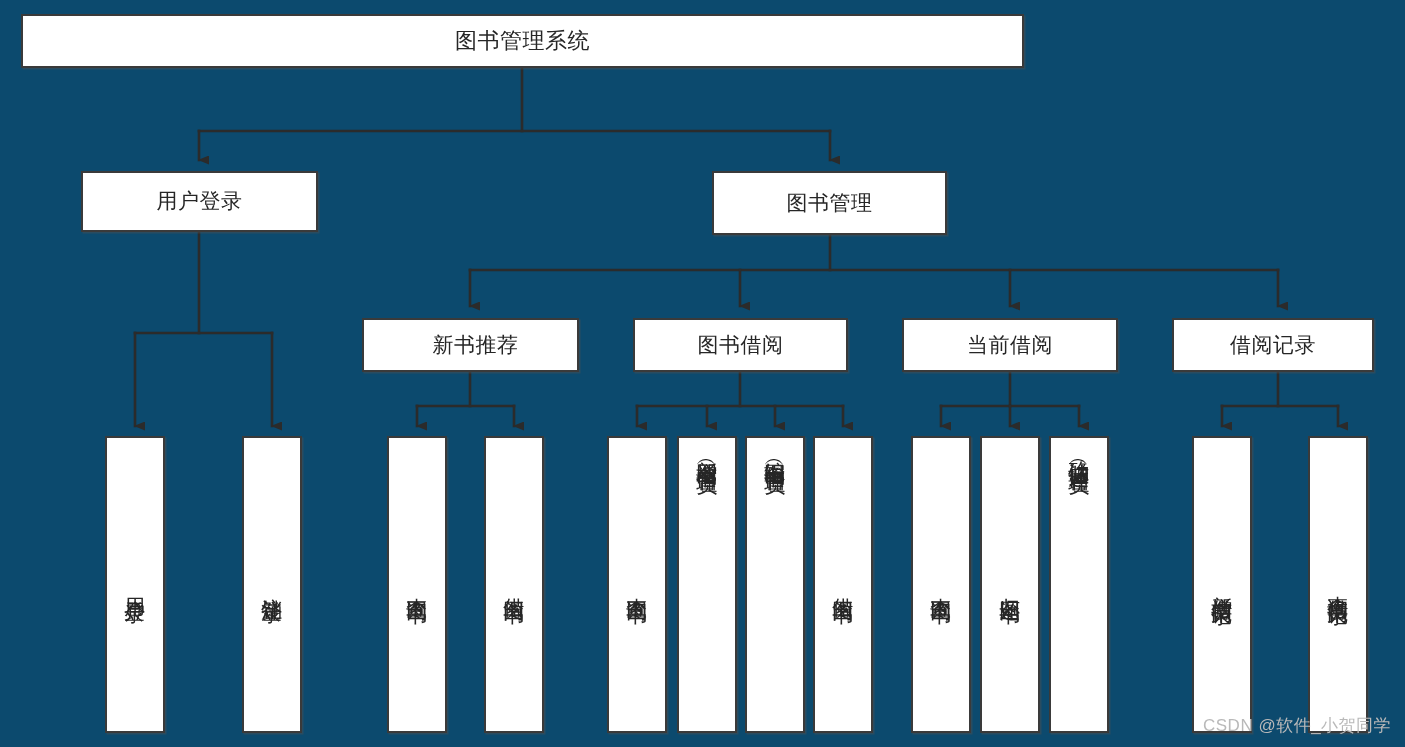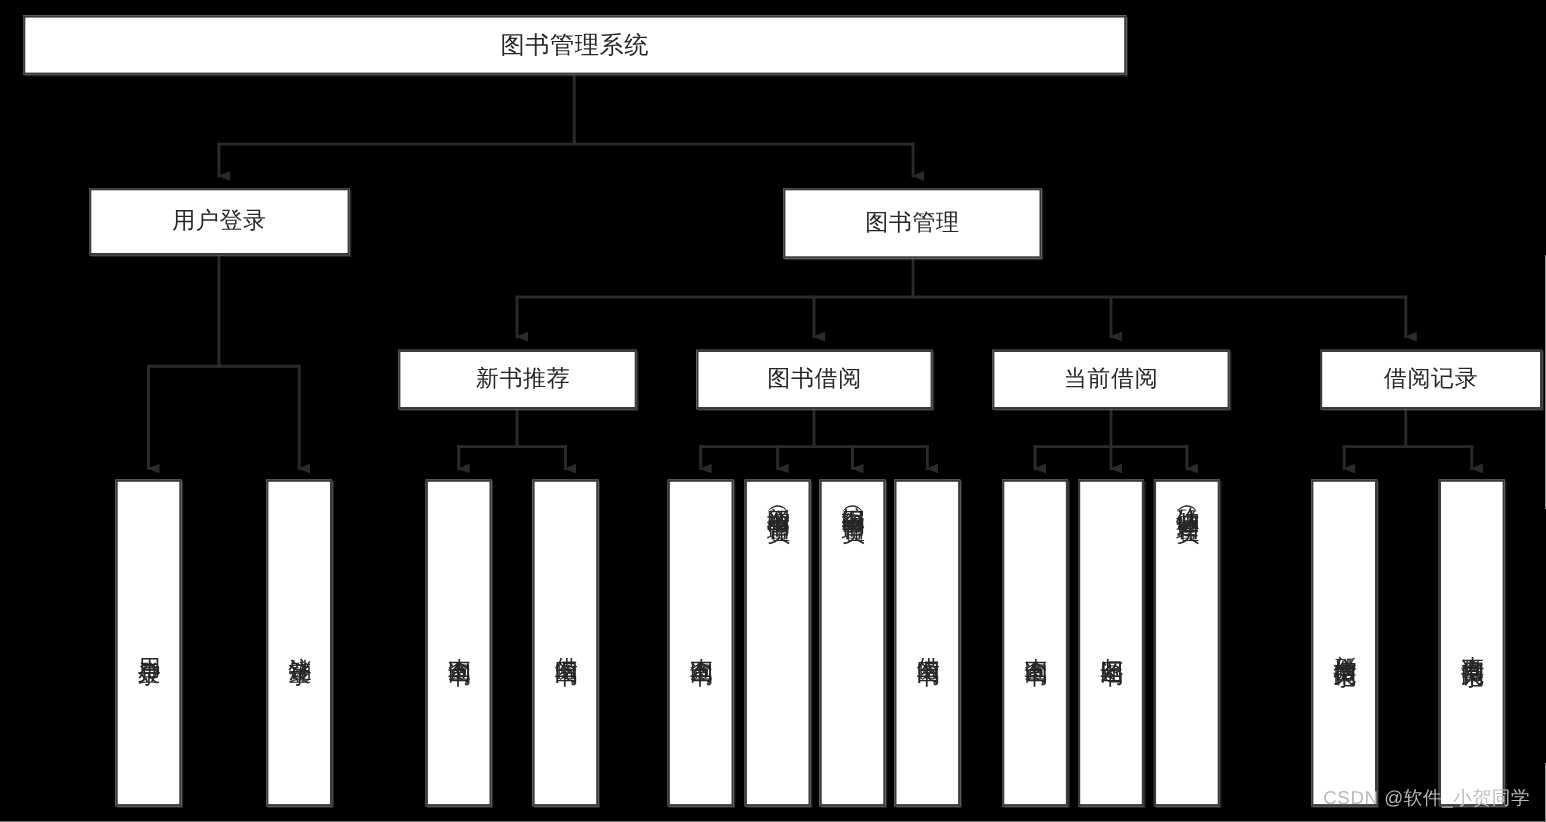--- a/index.html
+++ b/index.html
@@ -8,21 +8,21 @@
     padding: 0;
     background: #ffffff;
   }
   body {
     font-family: "Liberation Sans", "DejaVu Sans", sans-serif;
   }
   #diagram-canvas {
     position: relative;
     width: 1405px;
     height: 747px;
-    background: #000000;
+    background: #0c4a6e;
     overflow: hidden;
   }
   #edge-layer {
     position: absolute;
     left: 0;
     top: 0;
     width: 1405px;
     height: 747px;
     pointer-events: none;
   }
@@ -149,21 +149,21 @@
 
   <div class="node horiz" style="left:362px; top:318px; width:217px; height:54px;padding-left:10px;">
     <span class="node-label">新书推荐</span>
   </div>
   <div class="node horiz" style="left:633px; top:318px; width:215px; height:54px;">
     <span class="node-label">图书借阅</span>
   </div>
   <div class="node horiz" style="left:902px; top:318px; width:216px; height:54px;">
     <span class="node-label">当前借阅</span>
   </div>
-  <div class="node horiz" style="left:1200px; top:318px; width:202px; height:54px;">
+  <div class="node horiz" style="left:1172px; top:318px; width:202px; height:54px;">
     <span class="node-label">借阅记录</span>
   </div>
 
   <div class="node vert centerwrap" style="left:105px; top:436px; width:60px; height:297px;">
     <span class="node-label">用户登录</span>
   </div>
   <div class="node vert centerwrap" style="left:242px; top:436px; width:60px; height:297px;">
     <span class="node-label">注销登录</span>
   </div>
 

